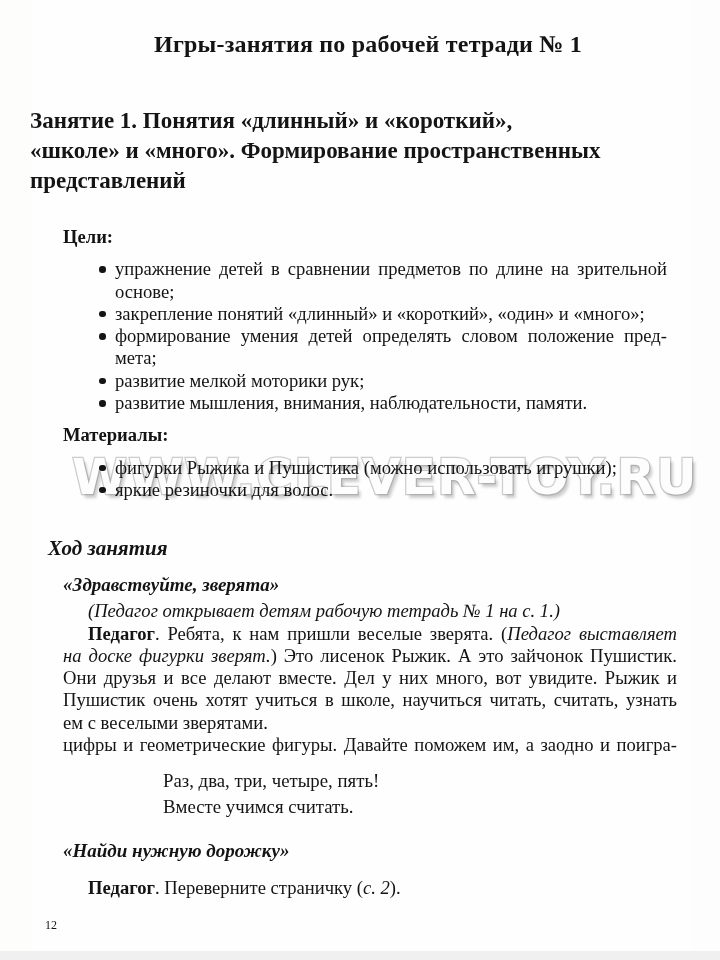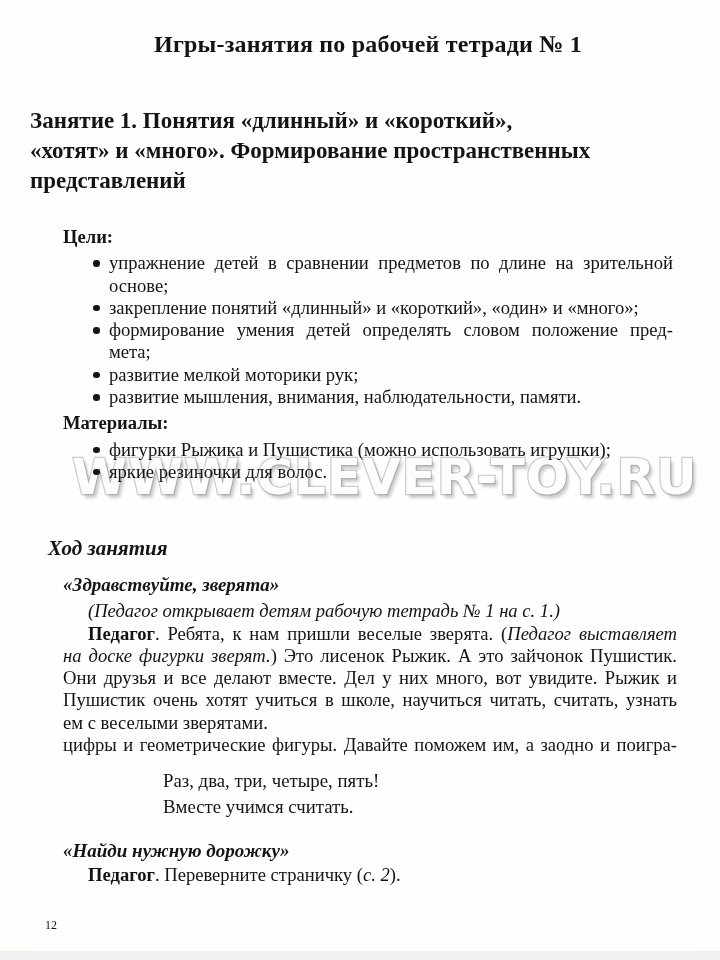--- a/index.html
+++ b/index.html
@@ -19,21 +19,21 @@
   }
   .lesson-heading{
     position:absolute;top:106px;left:30px;width:660px;margin:0;
     font-size:23px;font-weight:bold;text-align:center;line-height:30px;z-index:2;
   }
   .intro{
     position:absolute;top:226px;left:63px;width:614px;
     font-size:18.6px;line-height:22.3px;z-index:2;
   }
   .group-label{font-weight:bold;}
-  .blist{margin:4px;padding:0 0 0 24px;list-style:none;}
+  .blist{margin:10px;padding:0 0 0 24px;list-style:none;}
   .blist li{position:relative;padding-left:18px;}
   .blist li::before{
     content:"";position:absolute;left:2px;top:8px;width:6.5px;height:6.5px;
     border-radius:50%;background:#141414;
   }
   .tline{text-align:left;}
   .stretch{text-align:justify;text-align-last:justify;}
   .indent{text-indent:25px;}
 
   .watermark{
@@ -59,40 +59,40 @@
   .b{font-weight:bold;}
   .i{font-style:italic;}
   .rhyme{
     position:absolute;top:768px;left:163px;
     font-size:18.8px;line-height:25.5px;z-index:2;
   }
   .activity2{
     position:absolute;top:840px;left:63px;width:614px;
     font-size:18.6px;line-height:22.3px;z-index:2;
   }
-  .activity2 .dialogue-line{text-indent:25px;margin-top:2px;}
+  .activity2 .dialogue-line{text-indent:25px;margin-top:15px;}
   .page-number{
     position:absolute;top:918px;left:45px;font-size:12px;z-index:2;
   }
 </style>
 </head>
 <body>
 
 <div class="page">
   <div class="edge-left"></div>
   <div class="edge-right"></div>
   <div class="edge-bottom"></div>
 
   <div class="watermark">WWW.CLEVER-TOY.RU</div>
 
   <h1 class="doc-title">Игры-занятия по рабочей тетради № 1</h1>
 
   <h2 class="lesson-heading">
       <div class="tline">Занятие 1. Понятия «длинный» и «короткий»,</div>
-      <div class="tline">«хотят» и «много». Формирование пространственных</div>
+      <div class="tline">«школе» и «много». Формирование пространственных</div>
       <div class="tline">представлений</div>
     </h2>
 
   <div class="intro">
     <div class="group-label">Цели:</div>
     <ul class="blist">
 
     <li>
           <span><div class="tline stretch">упражнение детей в сравнении предметов по длине на зрительной</div><div class="tline">основе;</div></span>
         </li>

